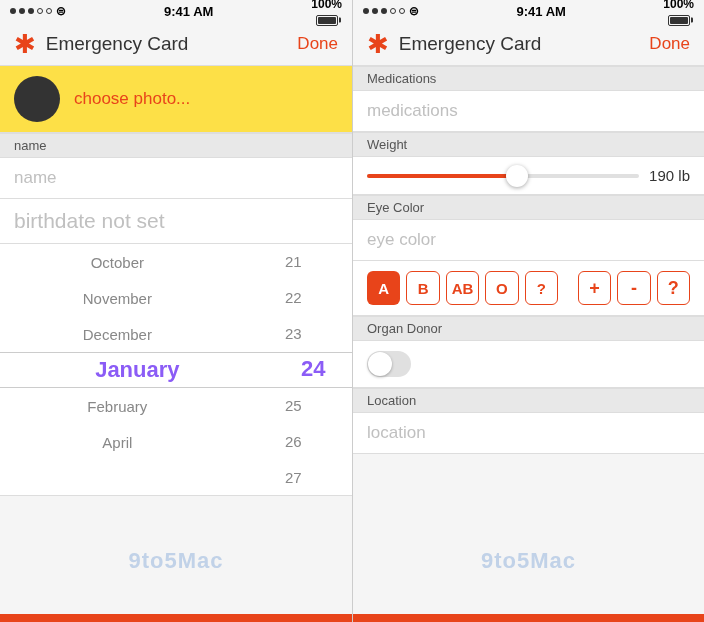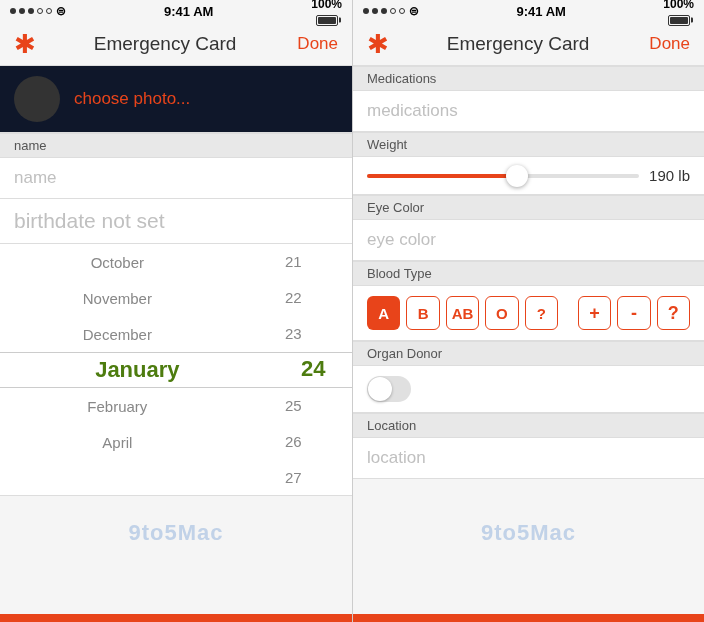--- a/index.html
+++ b/index.html
@@ -69,38 +69,37 @@
       color: #e8441a;
       font-size: 26px;
       margin-right: 10px;
       line-height: 1;
     }
     .header-title {
       flex: 1;
       font-size: 19px;
       font-weight: 400;
       color: #333;
-      margin-left: 48px;
     }
     .header-done {
       color: #e8441a;
       font-size: 17px;
       cursor: pointer;
     }
 
     
     .content {
       flex: 1;
       overflow-y: auto;
       background: #f5f5f5;
     }
 
     
     .photo-row {
-      background: #0f172a;
+      background: #fde047;
       display: flex;
       align-items: center;
       padding: 10px 14px;
       border-bottom: 1px solid #ddd;
       gap: 14px;
     }
     .photo-circle {
       width: 46px; height: 46px;
       border-radius: 50%;
       background: #333;
@@ -179,21 +178,21 @@
       display: flex;
       align-items: center;
       justify-content: center;
       font-size: 15px;
       color: #888;
       width: 100%;
     }
     .picker-item.selected {
       font-size: 22px;
       font-weight: 600;
-      color: #4d7c0f;
+      color: #8b5cf6;
       margin-left: 40px;
     }
     .picker-highlight {
       position: absolute;
       top: 50%;
       transform: translateY(-50%);
       width: 100%;
       height: 36px;
       border-top: 1px solid #ccc;
       border-bottom: 1px solid #ccc;
@@ -202,21 +201,21 @@
 
     
     .bottom-bar {
       height: 8px;
       background: #e8441a;
     }
 
     
     .watermark {
       position: absolute;
-      bottom: 76px;
+      bottom: 48px;
       left: 50%;
       transform: translateX(-50%);
       font-size: 22px;
       font-weight: 700;
       color: rgba(150,180,220,0.55);
       letter-spacing: 1px;
       pointer-events: none;
       white-space: nowrap;
     }
 
@@ -474,23 +473,20 @@
       </span>
     </div>
 
     <div class="field-label">
       <span>Eye Color</span>
     </div>
     <div class="field-input-row">
       <span class="field-placeholder">eye color</span>
     </div>
 
-    <div class="field-label">
-      <span>Blood Type</span>
-    </div>
     <div class="blood-type-row">
       <div class="blood-btn active">A</div>
       <div class="blood-btn inactive">B</div>
       <div class="blood-btn inactive">AB</div>
       <div class="blood-btn inactive">O</div>
       <div class="blood-btn inactive">?</div>
       <div class="blood-btn-sep"></div>
       <div class="blood-rh-btn">+</div>
       <div class="blood-rh-btn">-</div>
       <div class="blood-rh-btn">?</div>

